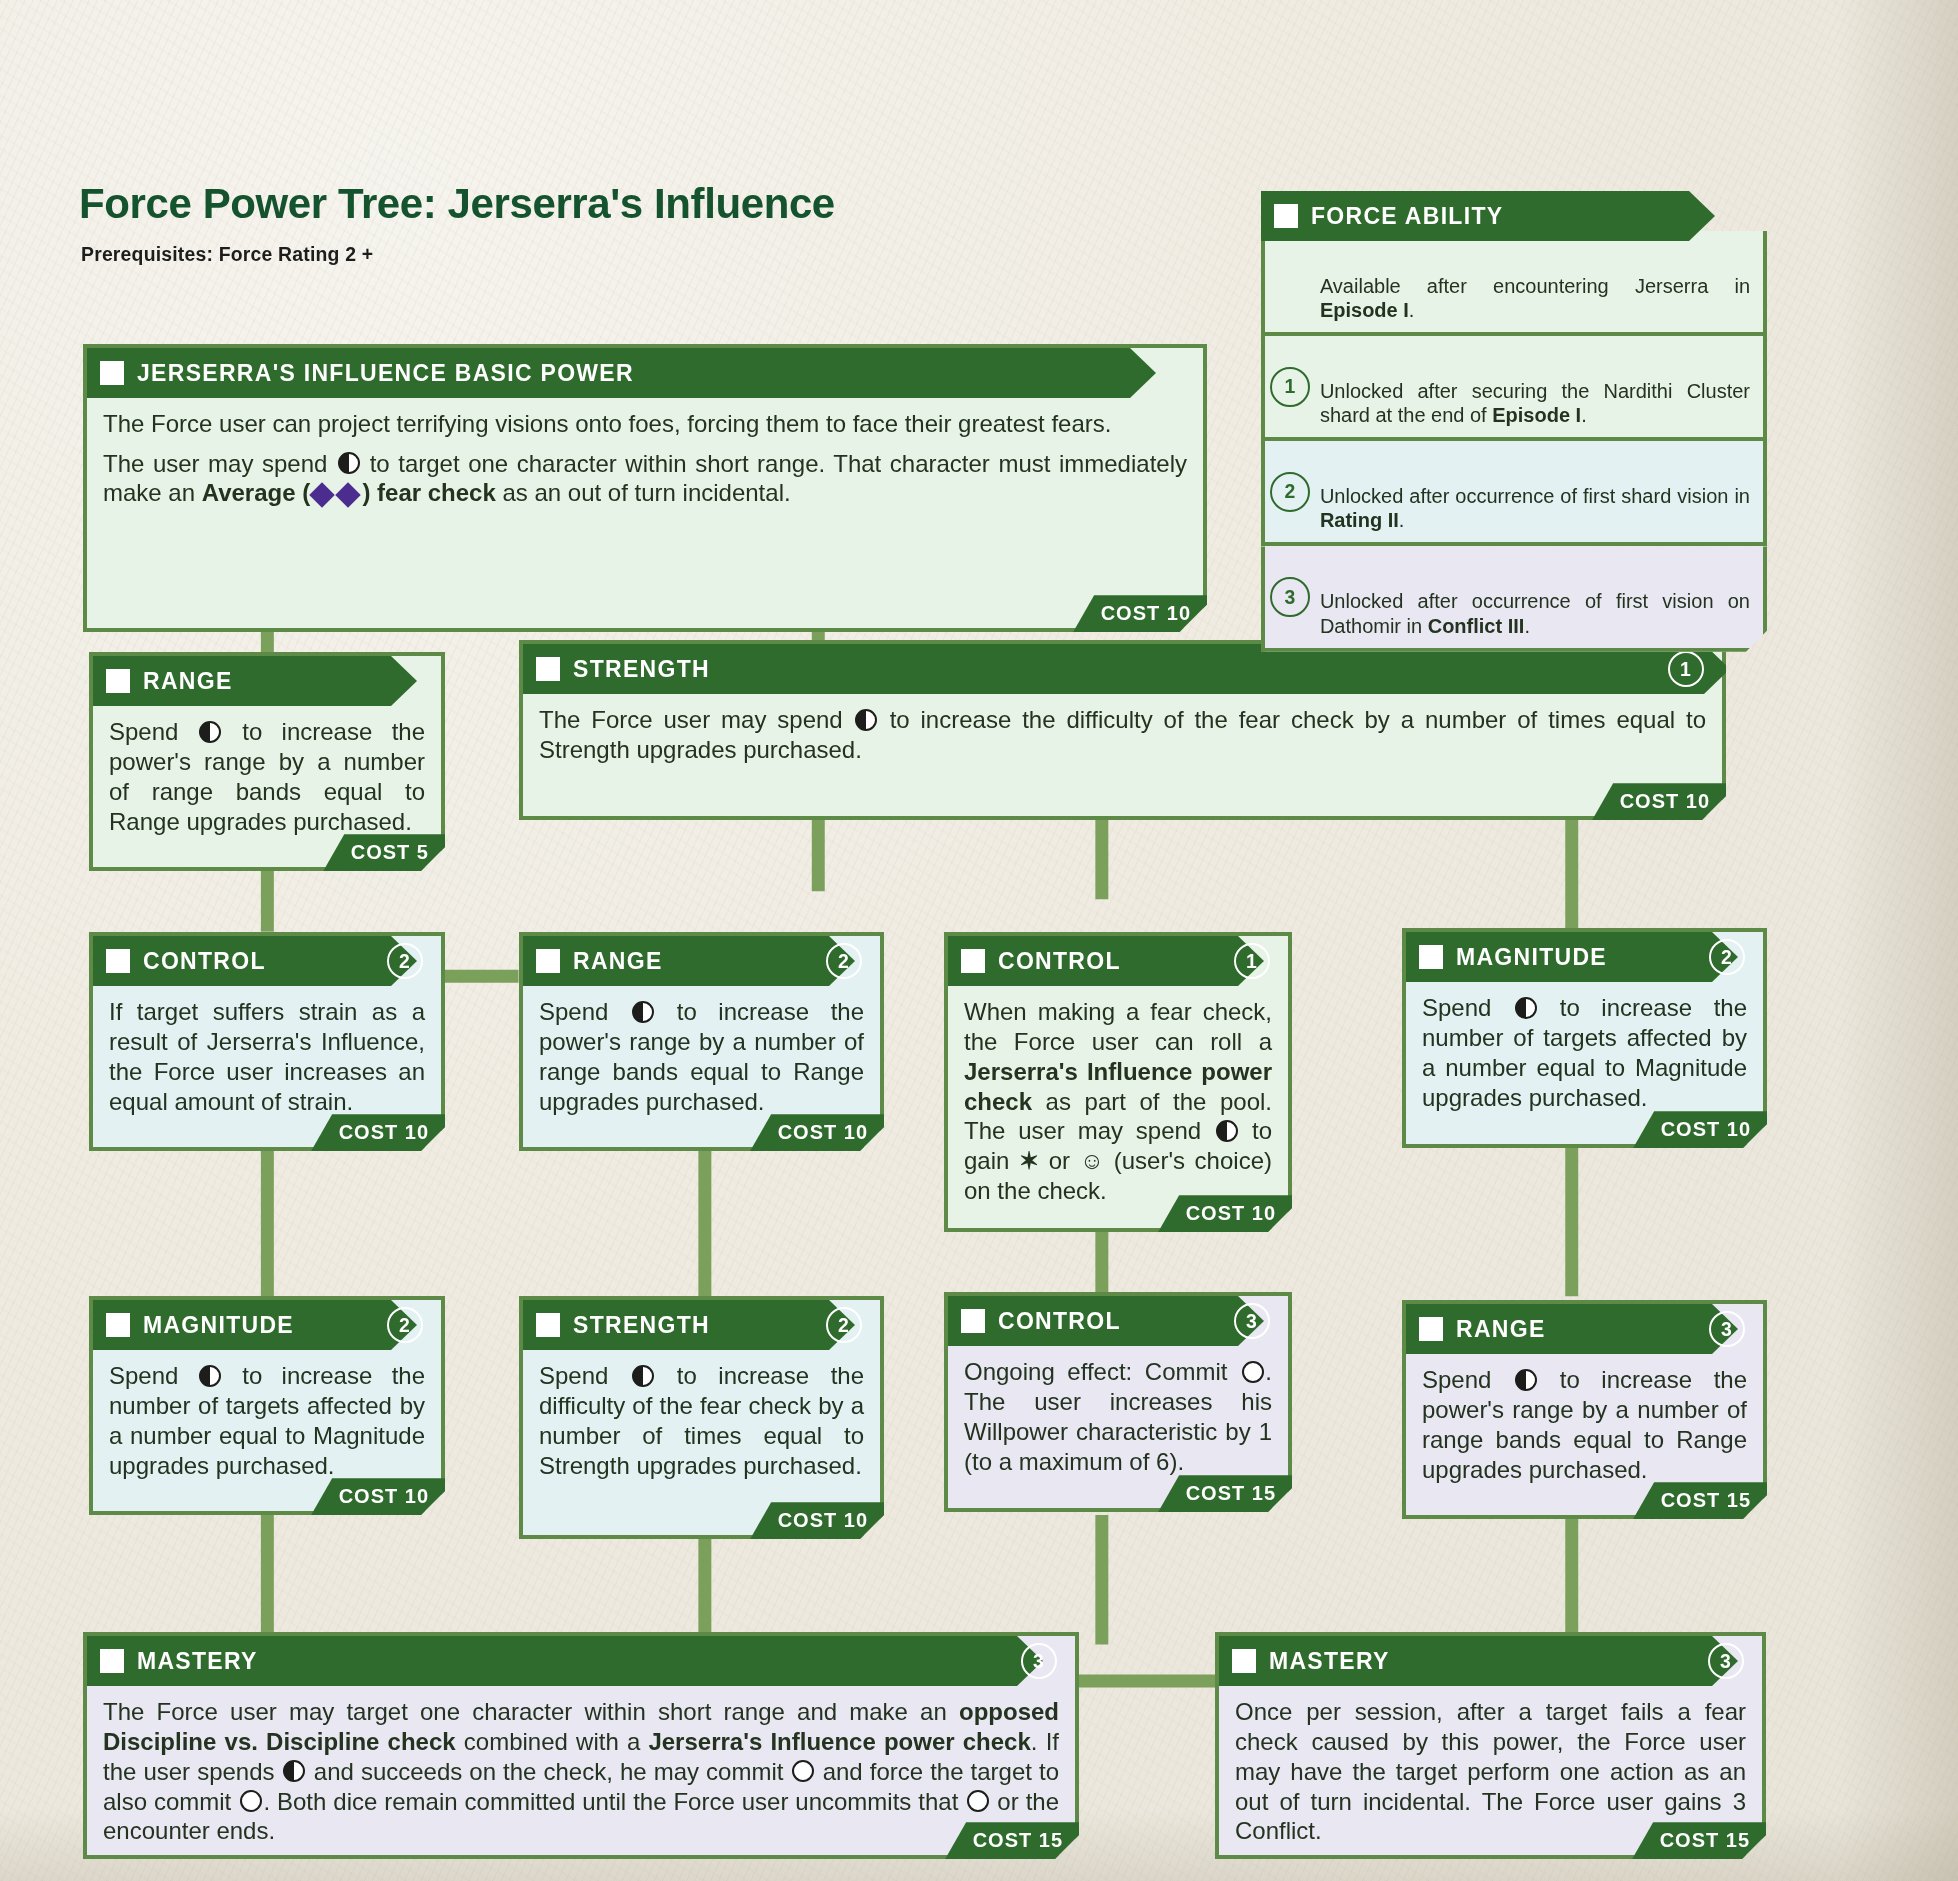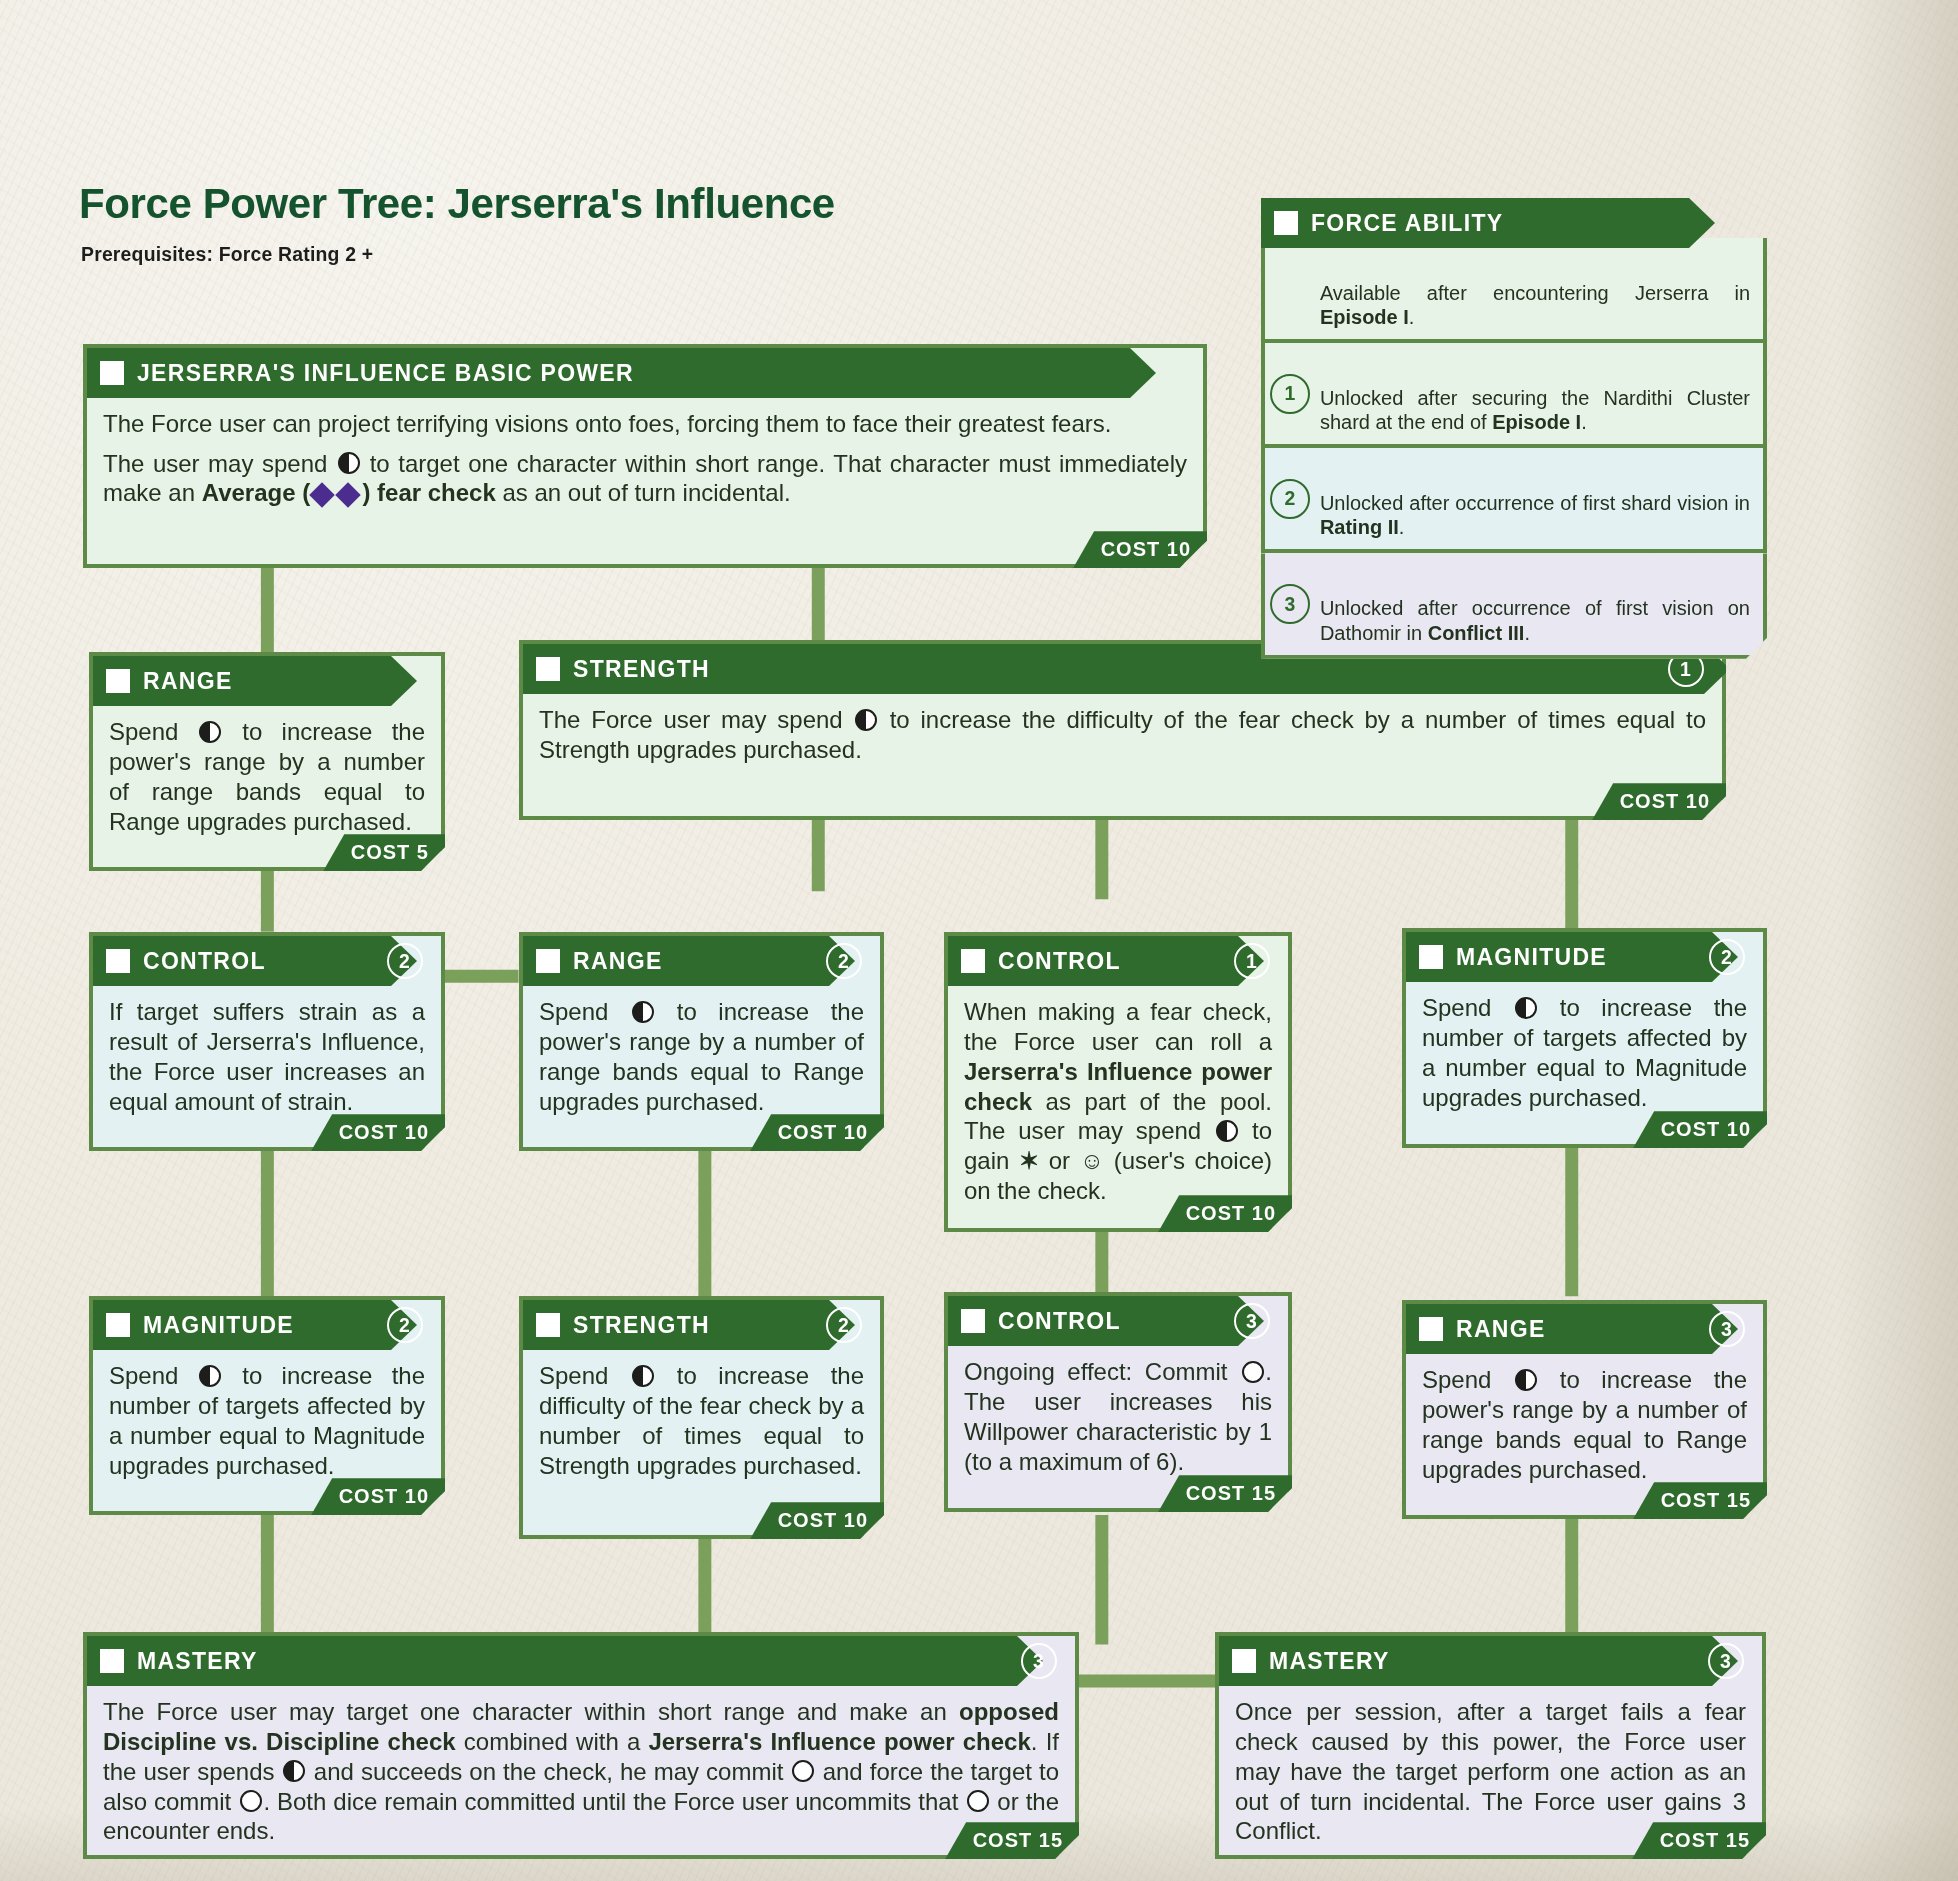--- a/index.html
+++ b/index.html
@@ -146,21 +146,21 @@
   .tint-cyan  { background: #e4f1f2; }
   .tint-lilac { background: #e9e7f2; }
 
   
   #legend {
     position: absolute;
     left: 1261px; top: 191px;
     width: 506px;
     z-index: 5;
   }
-  #legend .lg-hdr-wrap { position: relative; height: 40px; margin-top: 7px; }
+  #legend .lg-hdr-wrap { position: relative; height: 40px; }
   #legend .lg-hdr {
     position: absolute; left: 0; top: 0;
     width: 454px; height: 50px;
     background: #2f6b2c;
     clip-path: polygon(0 0, calc(100% - 26px) 0, 100% 50%, calc(100% - 26px) 100%, 0 100%);
     display: flex; align-items: center;
     color: #fff; font-size: 23px; font-weight: bold; letter-spacing: 1.3px;
     padding-left: 13px;
     box-sizing: border-box;
   }
@@ -288,21 +288,21 @@
     <div class="lg-txt">Unlocked after occurrence of first shard vision in <b>Rating II</b>.</div>
   </div>
   <div class="lg-row clip-last" style="background:#e9e7f2;">
     <div class="lg-num">
       <span class="circ">3</span>
     </div>
     <div class="lg-txt">Unlocked after occurrence of first vision on Dathomir in <b>Conflict III</b>.</div>
   </div>
 </div>
 
-<div class="node clip-basic tint-green" style="left:83px; top:344px; width:1124px; height:224px;">
+<div class="node clip-basic tint-green" style="left:83px; top:344px; width:1124px; height:288px;">
   <div class="hdr-wrap">
     <div class="hdr-arrow" style="left:0; width:1069px;"></div>
     <div class="hdr" style="background:transparent;">
       <span class="sq"></span>
       <span class="hdr-text">JERSERRA'S INFLUENCE BASIC POWER</span>
     </div>
   </div>
   <div class="body">
       <p>The Force user can project terrifying visions onto foes, forcing them to face their greatest fears.</p>
       <p>The user may spend <span class="die die-force"></span> to target one character within short range. That character must immediately make an <b>Average (<span class="die die-diff"></span><span class="die die-diff"></span>) fear check</b> as an out of turn incidental.</p>

